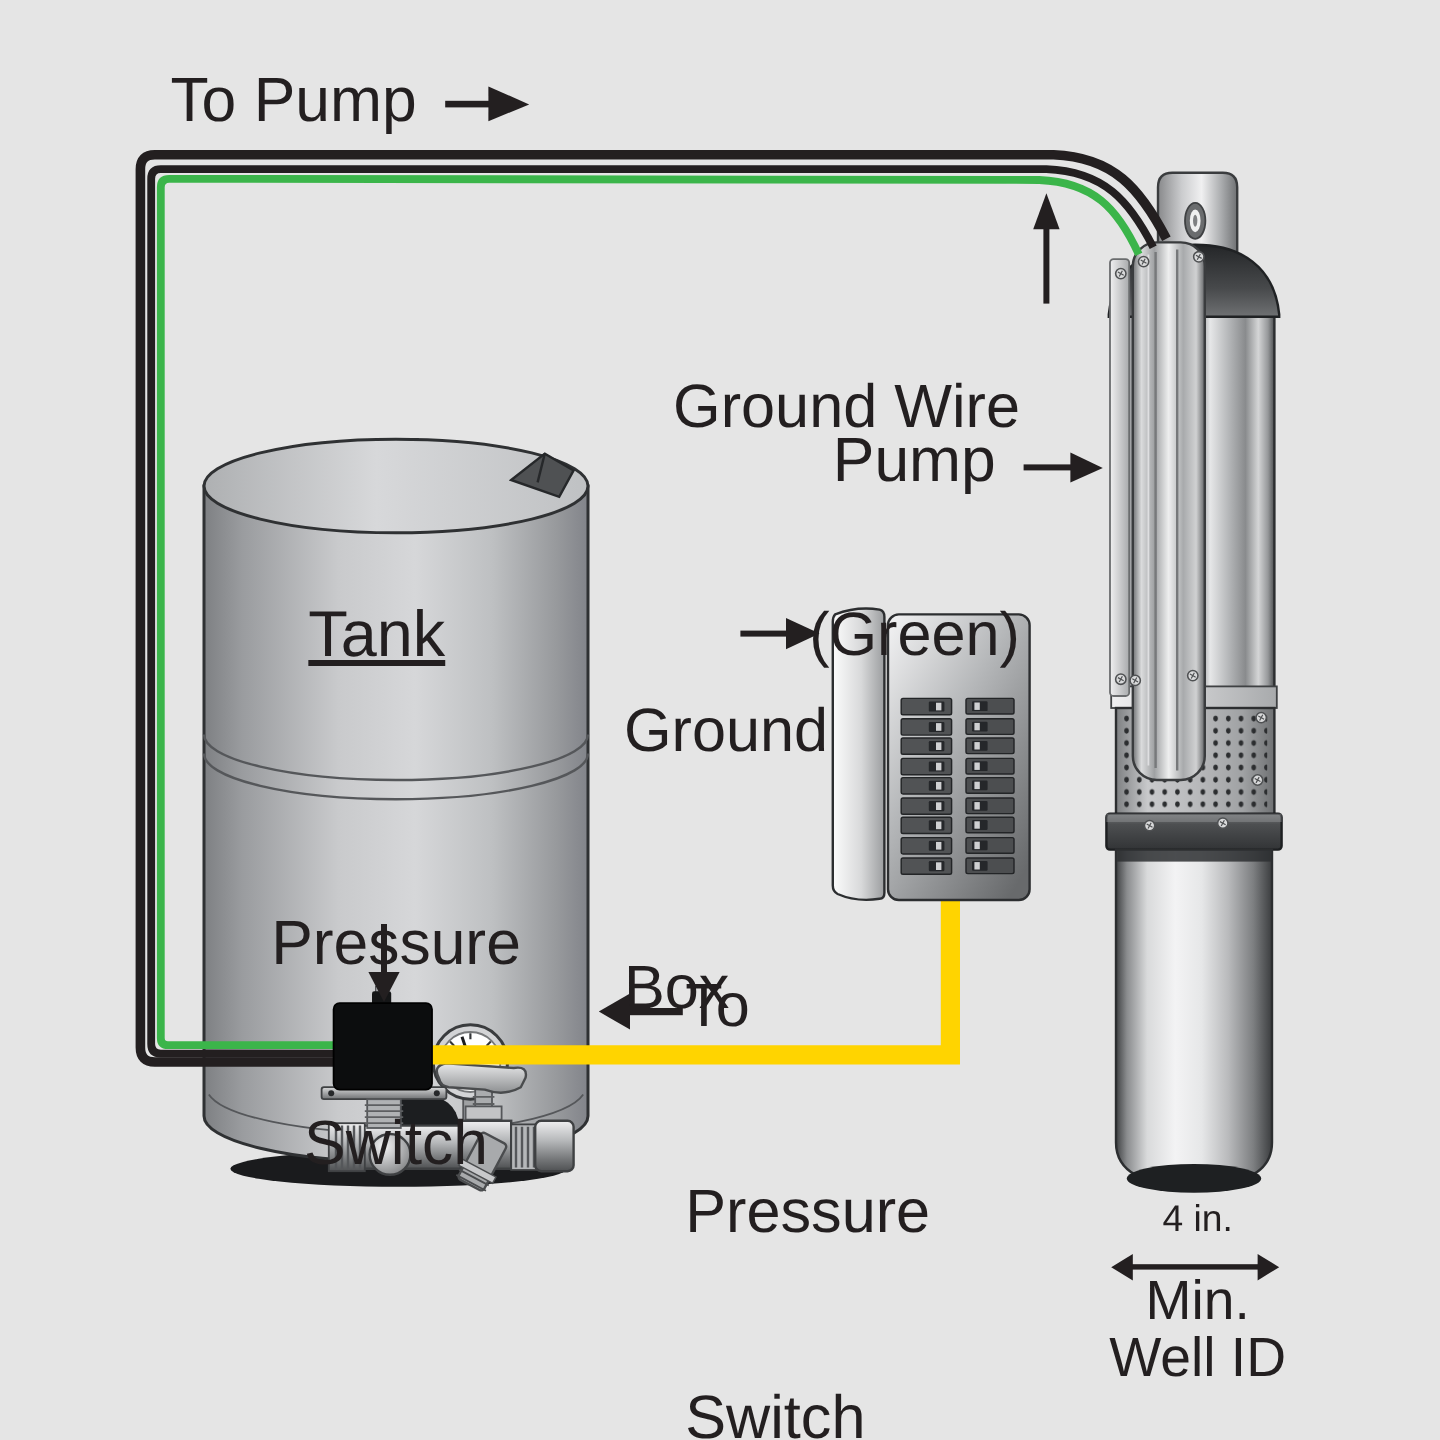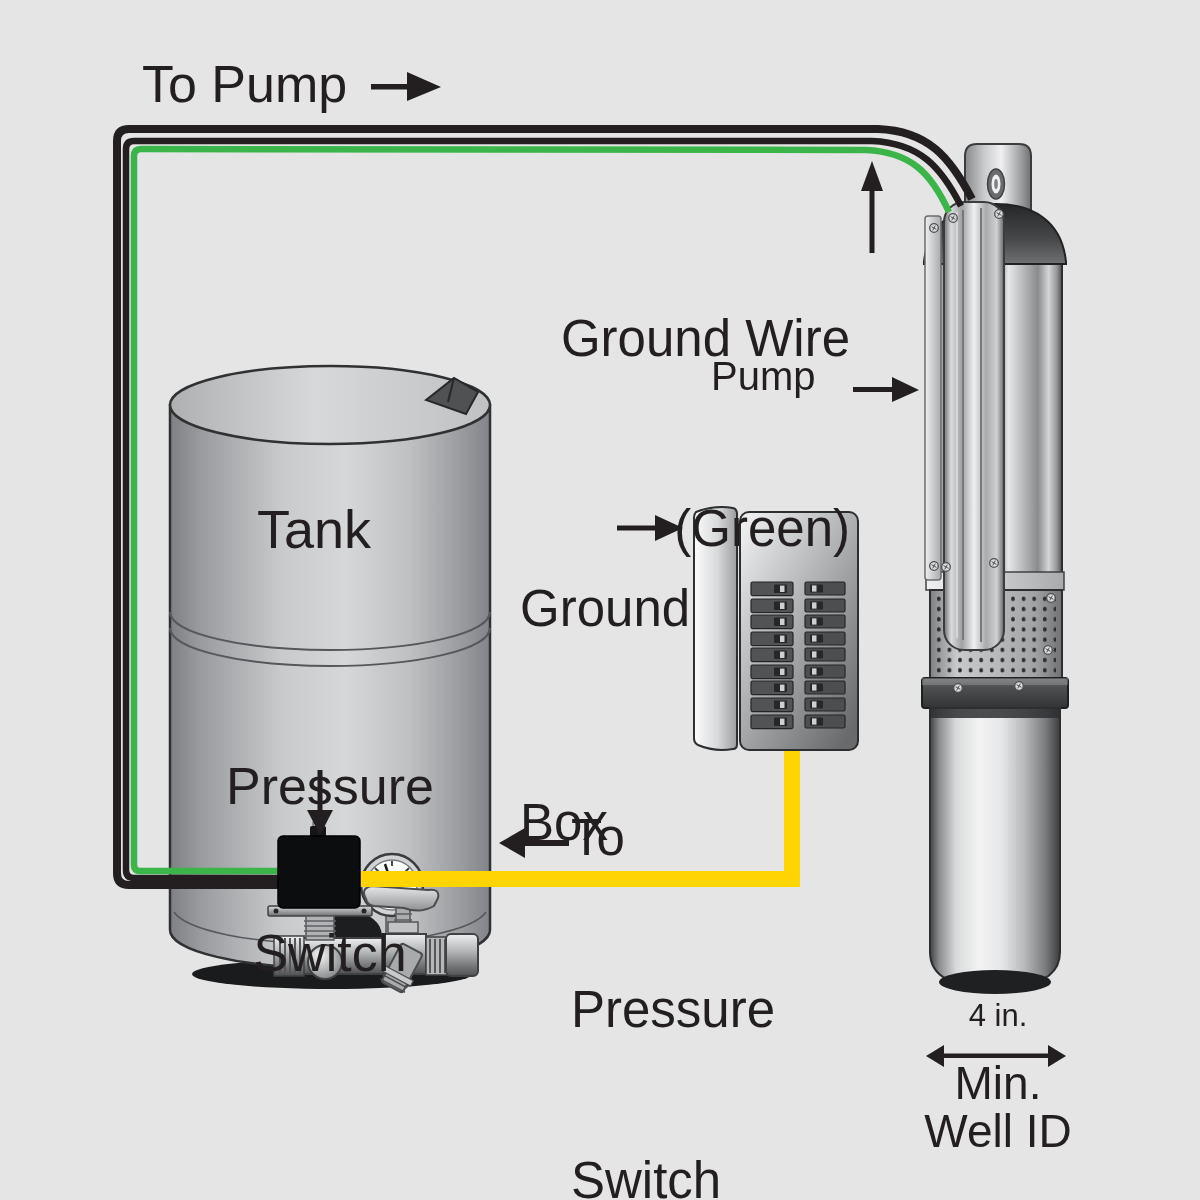--- a/index.html
+++ b/index.html
@@ -297,28 +297,28 @@
 </g>
 </svg>
 
 <div class="label" style="left:142px;top:54px;font-size:52px;">To Pump</div>
 
 <div class="label r" style="left:520px;top:153px;width:330px;font-size:51px;line-height:1.24;">
   <div>Ground Wire</div>
   <div>(Green)</div>
 </div>
 
-<div class="label" style="left:694px;top:354px;font-size:40px;margin-left:17px;">Pump</div>
+<div class="label" style="left:694px;top:354px;font-size:52px;">Pump</div>
 
 <div class="label" style="left:520px;top:430px;font-size:51px;line-height:1.4;">
   <div>Ground</div>
   <div>Box</div>
 </div>
 
-<div class="label c" style="left:214px;top:498px;width:200px;font-size:54px;">Tank</div>
+<div class="label c" style="left:214px;top:498px;width:200px;font-size:54px;text-decoration:underline;">Tank</div>
 
 <div class="label c" style="left:200px;top:648px;width:260px;font-size:52px;line-height:1.07;">
   <div>Pressure</div>
   <div>Switch</div>
 </div>
 
 <div class="label" style="left:571px;top:695px;font-size:51px;line-height:1.12;">
   <div>To</div>
   <div>Pressure</div>
   <div>Switch</div>

